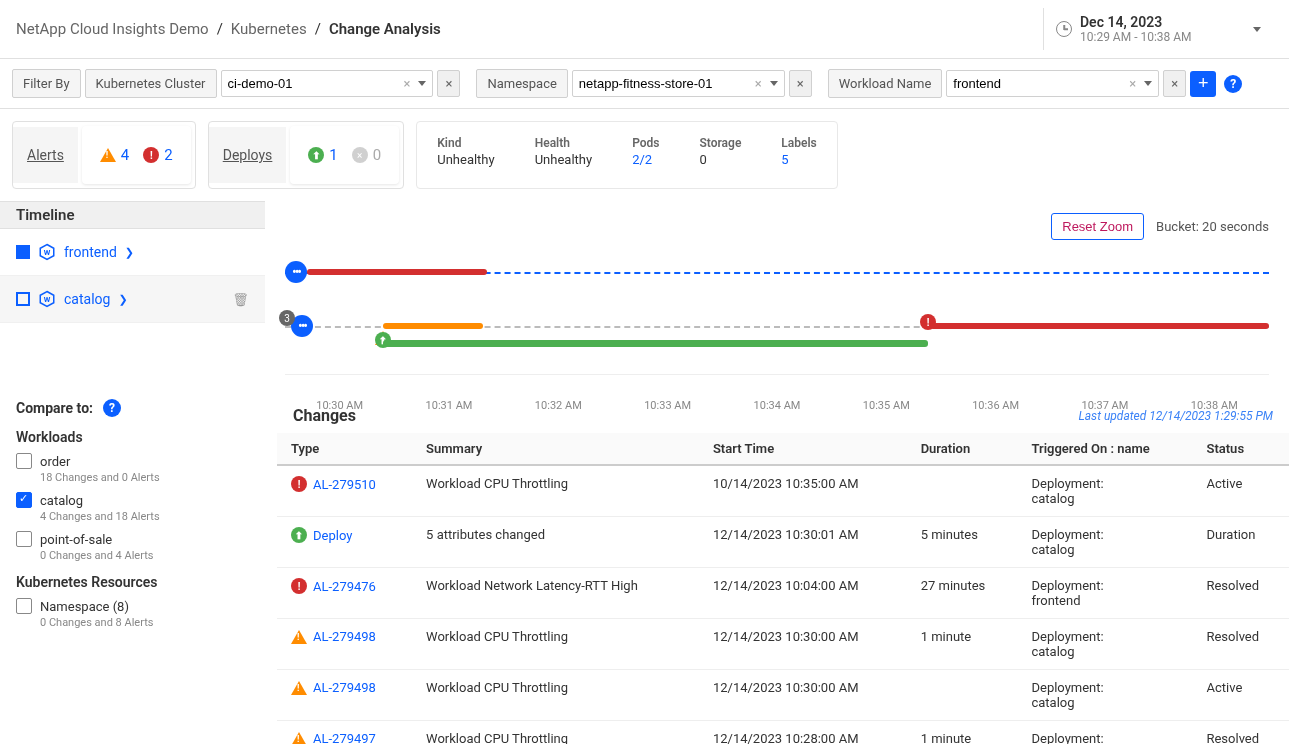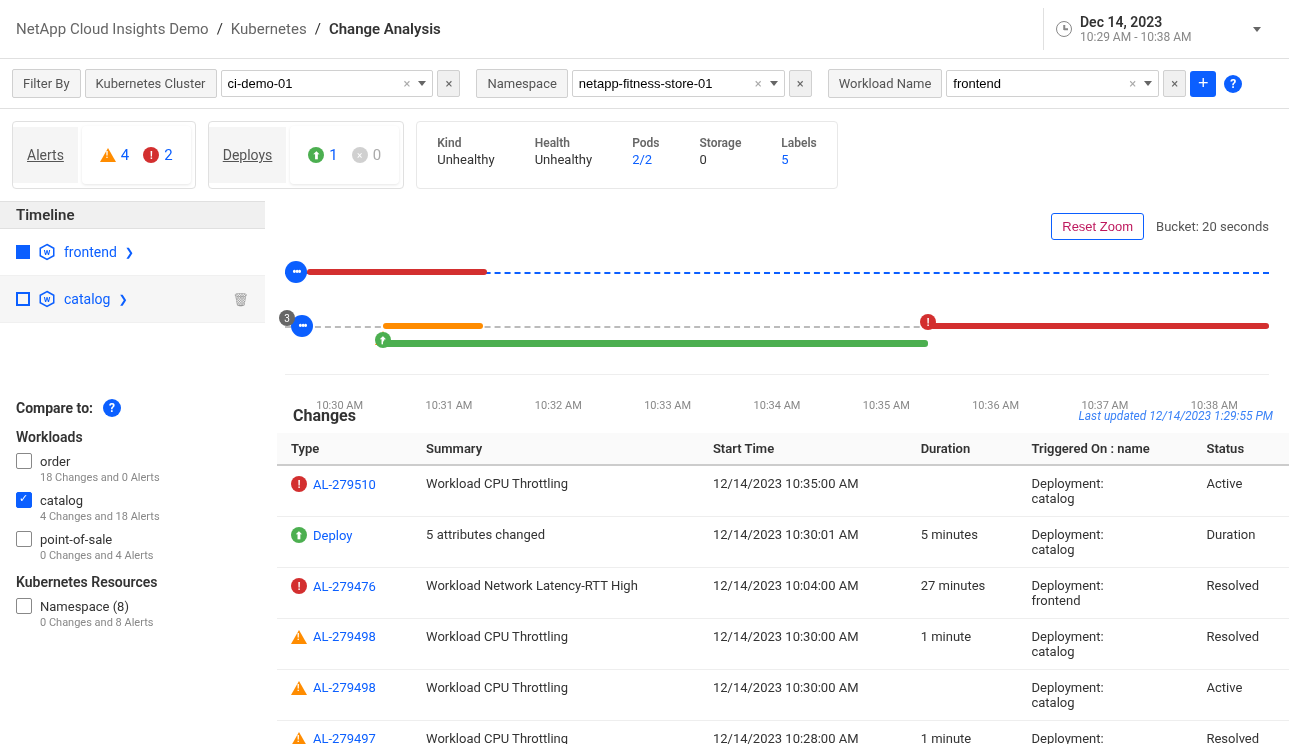--- a/index.html
+++ b/index.html
@@ -301,21 +301,21 @@
         </thead>
       <tbody id="rows">
           <tr>
             <td>
               <div class="type-cell">
                 <span class="circ-red">!</span>
                 <span class="link">AL-279510</span>
               </div>
             </td>
     <td>Workload CPU Throttling</td>
-    <td>12/14/2023 10:35:00 AM</td>
+    <td>10/14/2023 10:35:00 AM</td>
     <td></td>
     <td>Deployment:<br>catalog</td>
     <td>Active</td>
           </tr>
           <tr>
             <td>
               <div class="type-cell">
                 <span class="circ-green">⬆</span>
                 <span class="link">Deploy</span>
               </div>

